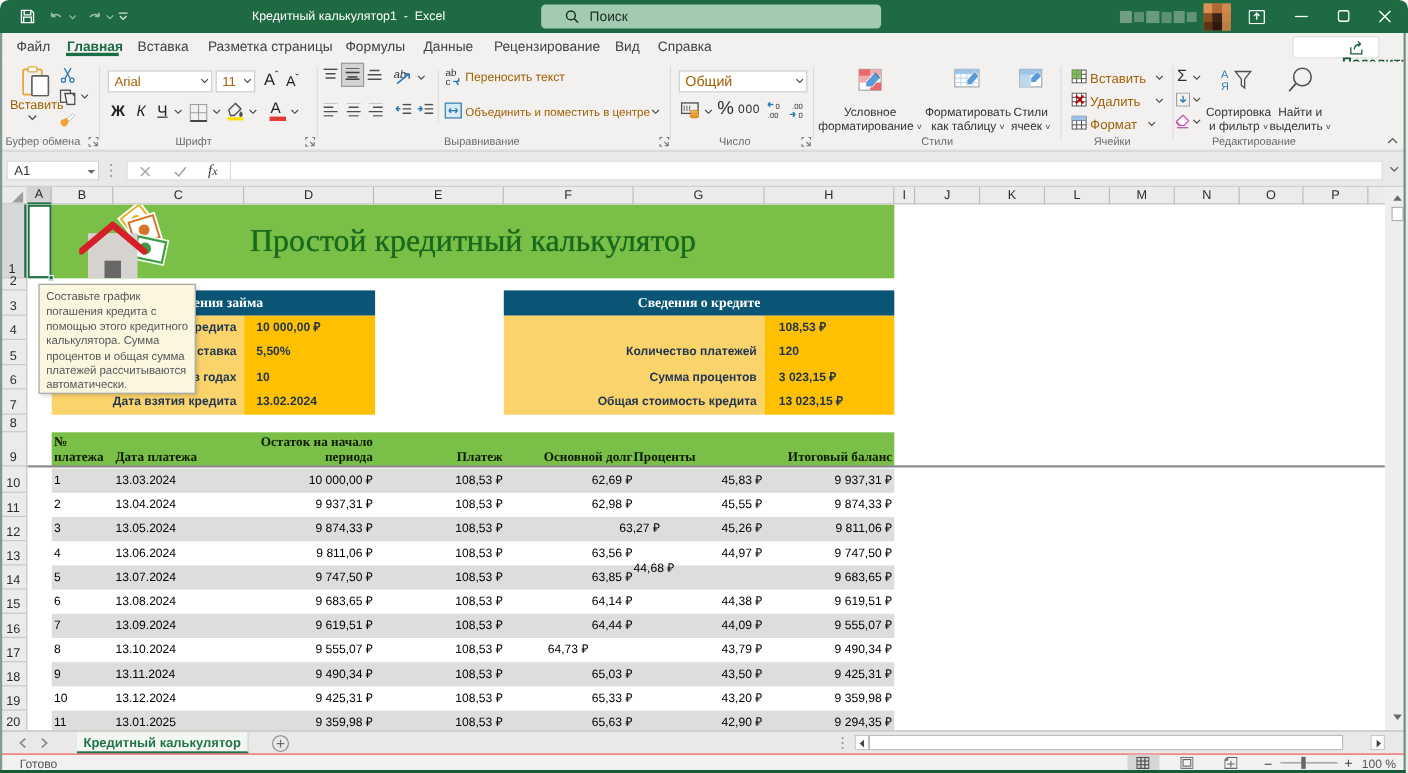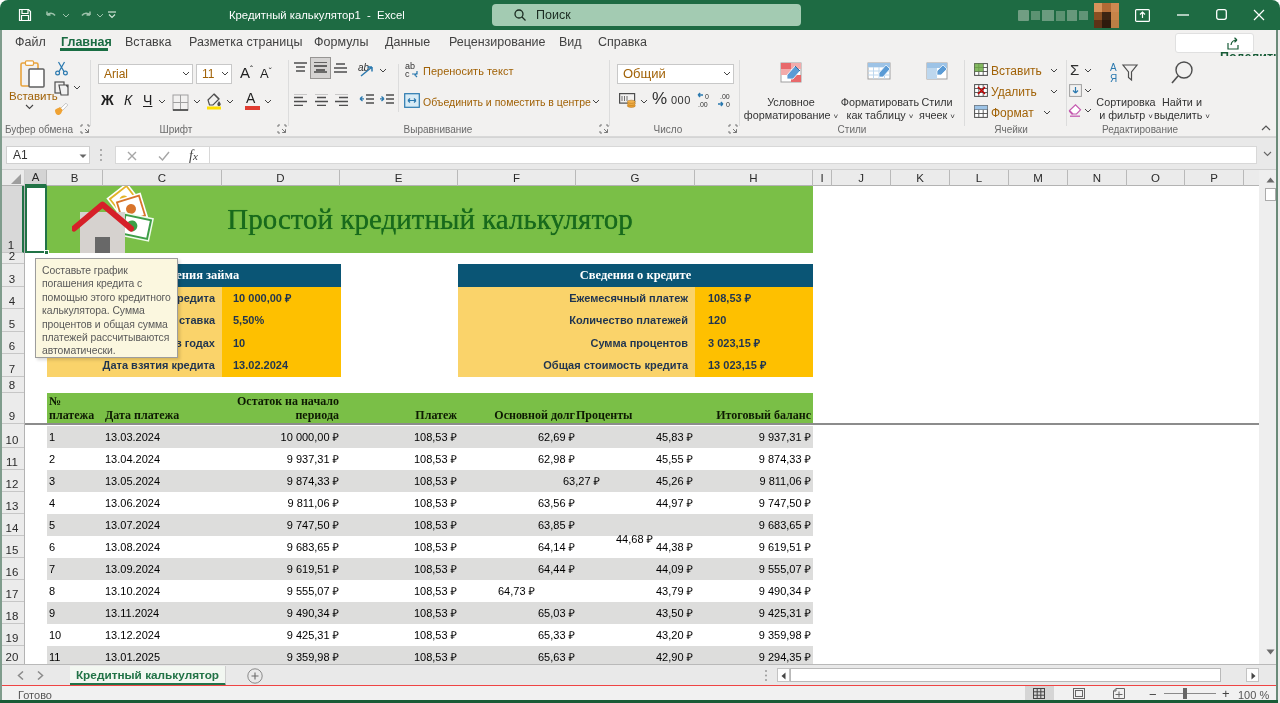--- a/index.html
+++ b/index.html
@@ -527,21 +527,20 @@
     <div class="cellr ylab" style="left:22px;top:123px;width:168px;height:23px;line-height:23px;background:none">Процентная ставка</div>
     <div class="cellr ylab" style="left:22px;top:146px;width:168px;height:22px;line-height:22px;background:none">Срок в годах</div>
     <div class="cellr ylab" style="left:22px;top:168px;width:168px;height:23px;line-height:23px;background:none">Дата взятия кредита</div>
     <div class="cellr yval" style="left:208px;top:101px;height:22px;line-height:22px;background:none">10 000,00 ₽</div>
     <div class="cellr yval" style="left:208px;top:123px;height:23px;line-height:23px;background:none">5,50%</div>
     <div class="cellr yval" style="left:208px;top:146px;height:22px;line-height:22px;background:none">10</div>
     <div class="cellr yval" style="left:208px;top:168px;height:23px;line-height:23px;background:none">13.02.2024</div>
     <div class="tealhead" style="left:433px;top:78px;width:355px;height:23px;line-height:23px">Сведения о кредите</div>
     <div class="ylab" style="left:433px;top:101px;width:237px;height:90px"></div>
     <div class="yval" style="left:670px;top:101px;width:118px;height:90px"></div>
-    <div class="cellr ylab" style="left:433px;top:101px;width:230px;height:22px;line-height:22px;background:none">Ежемесячный платеж</div>
     <div class="cellr ylab" style="left:433px;top:123px;width:230px;height:23px;line-height:23px;background:none">Количество платежей</div>
     <div class="cellr ylab" style="left:433px;top:146px;width:230px;height:22px;line-height:22px;background:none">Сумма процентов</div>
     <div class="cellr ylab" style="left:433px;top:168px;width:230px;height:23px;line-height:23px;background:none">Общая стоимость кредита</div>
     <div class="cellr yval" style="left:683px;top:101px;height:22px;line-height:22px;background:none">108,53 ₽</div>
     <div class="cellr yval" style="left:683px;top:123px;height:23px;line-height:23px;background:none">120</div>
     <div class="cellr yval" style="left:683px;top:146px;height:22px;line-height:22px;background:none">3 023,15 ₽</div>
     <div class="cellr yval" style="left:683px;top:168px;height:23px;line-height:23px;background:none">13 023,15 ₽</div>
     <div class="ghead" style="left:22px;top:207px;width:766px;height:31px"></div>
     <div class="ghead" style="left:24px;top:209px;width:54px;background:none">№<br>платежа</div>
     <div class="ghead" style="left:80px;top:223px;background:none">Дата платежа</div>
@@ -583,21 +582,21 @@
     <div class="cellr" style="left:197px;top:306px;width:117px;text-align:right;line-height:22px">9 811,06 ₽</div>
     <div class="cellr" style="left:315px;top:306px;width:117px;text-align:right;line-height:22px">108,53 ₽</div>
     <div class="cellr" style="left:433px;top:306px;width:117px;text-align:right;line-height:22px">63,56 ₽</div>
     <div class="cellr" style="left:551px;top:306px;width:117px;text-align:right;line-height:22px">44,97 ₽</div>
     <div class="cellr" style="left:670px;top:306px;width:116px;text-align:right;line-height:22px">9 747,50 ₽</div>
     <div class="cellr" style="left:24px;top:328px;line-height:22px">5</div>
     <div class="cellr" style="left:80px;top:328px;line-height:22px">13.07.2024</div>
     <div class="cellr" style="left:197px;top:328px;width:117px;text-align:right;line-height:22px">9 747,50 ₽</div>
     <div class="cellr" style="left:315px;top:328px;width:117px;text-align:right;line-height:22px">108,53 ₽</div>
     <div class="cellr" style="left:433px;top:328px;width:117px;text-align:right;line-height:22px">63,85 ₽</div>
-    <div class="cellr" style="left:551px;top:342px;width:117px;text-align:center;line-height:22px">44,68 ₽</div>
+    <div class="cellr" style="left:551px;top:320px;width:117px;text-align:left;line-height:22px">44,68 ₽</div>
     <div class="cellr" style="left:670px;top:328px;width:116px;text-align:right;line-height:22px">9 683,65 ₽</div>
     <div class="cellr" style="left:24px;top:350px;line-height:22px">6</div>
     <div class="cellr" style="left:80px;top:350px;line-height:22px">13.08.2024</div>
     <div class="cellr" style="left:197px;top:350px;width:117px;text-align:right;line-height:22px">9 683,65 ₽</div>
     <div class="cellr" style="left:315px;top:350px;width:117px;text-align:right;line-height:22px">108,53 ₽</div>
     <div class="cellr" style="left:433px;top:350px;width:117px;text-align:right;line-height:22px">64,14 ₽</div>
     <div class="cellr" style="left:551px;top:350px;width:117px;text-align:right;line-height:22px">44,38 ₽</div>
     <div class="cellr" style="left:670px;top:350px;width:116px;text-align:right;line-height:22px">9 619,51 ₽</div>
     <div class="cellr" style="left:24px;top:372px;line-height:22px">7</div>
     <div class="cellr" style="left:80px;top:372px;line-height:22px">13.09.2024</div>

